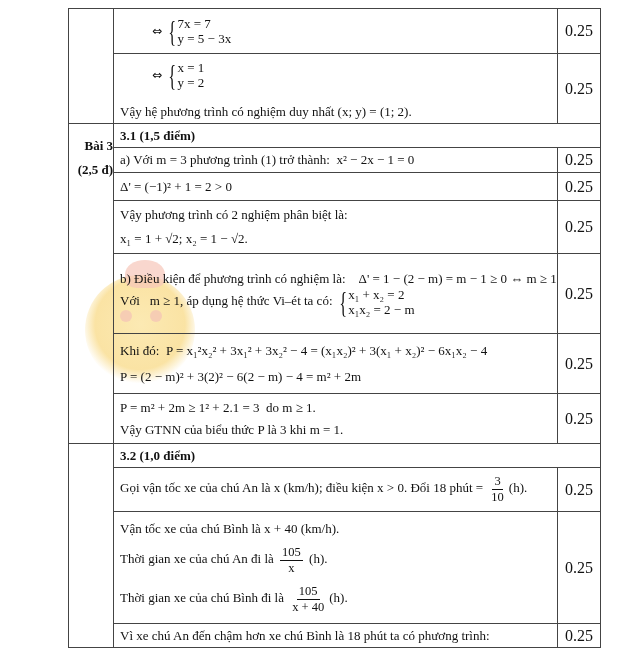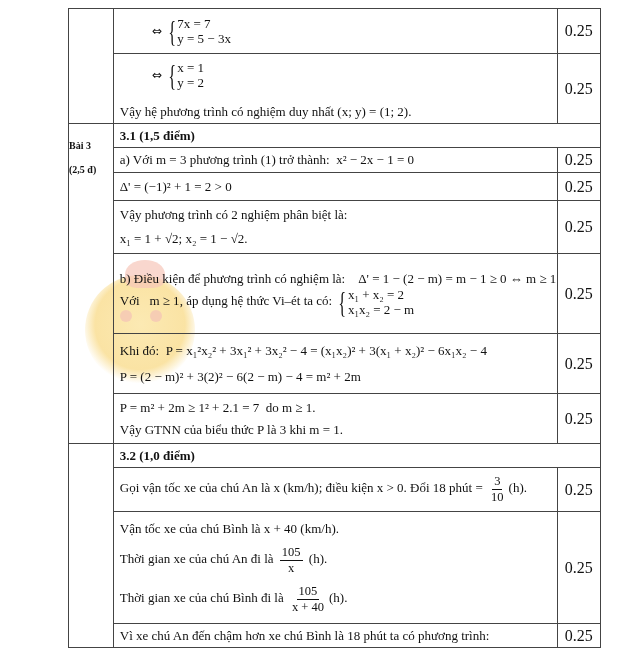--- a/index.html
+++ b/index.html
@@ -10,21 +10,21 @@
   .wm-text { position:absolute; left:115px; top:-8px; font-family:"DejaVu Sans", sans-serif; font-weight:bold;
              font-size:112px; letter-spacing:-4px; color:#fde8a8; opacity:0.75; line-height:1; }
   .wm-chick { position:absolute; left:-10px; top:5px; width:110px; height:110px; border-radius:50%;
               background:radial-gradient(circle at 50% 45%, #fbe4a0 0%, #f9dc8d 55%, rgba(255,255,255,0) 72%); opacity:0.8; }
   .wm-comb { position:absolute; left:30px; top:-10px; width:40px; height:28px; border-radius:50% 50% 30% 30%;
              background:#f6c6b9; opacity:0.7; }
   .wm-eye { position:absolute; top:40px; width:12px; height:12px; border-radius:50%; background:#f4c2b6; opacity:0.7; }
 
   table.ans { position:absolute; left:68px; top:8px; border-collapse:collapse; width:533px; z-index:1; }
   table.ans td { border:1px solid #444; vertical-align:middle; padding:0; background:transparent; }
-  td.c1 { width:49px; text-align:left; font-weight:bold; font-size:10px; }
+  td.c1 { width:49px; text-align:right; font-weight:bold; font-size:13px; }
   td.c2 { width:437px; padding-left:6px !important; }
   td.c3 { width:45px; text-align:center; font-size:16px; }
   tr.dash-top td.c2, tr.dash-top td.c3 { border-top:1px dashed #555; }
   .line { display:block; line-height:16px; white-space:nowrap; }
   .math { font-family:"Liberation Serif", serif; }
   .it { }
   .sys { display:inline-flex; align-items:center; vertical-align:middle; }
   .brace { font-size:30px; line-height:30px; font-weight:200; transform:scaleX(0.55); display:inline-block; margin-right:-2px; }
   .sys-lines { display:inline-flex; flex-direction:column; font-size:13px; line-height:15px; }
   .frac { display:inline-flex; flex-direction:column; align-items:center; vertical-align:middle; font-size:12.5px; margin:0 3px; }
@@ -139,21 +139,21 @@
           &nbsp;<span class="math it">P = x₁²x₂² + 3x₁² + 3x₂² − 4 = (x₁x₂)² + 3(x₁ + x₂)² − 6x₁x₂ − 4</span>
         </span>
         <span class="line math it" style="margin-top:10px">P = (2 − m)² + 3(2)² − 6(2 − m) − 4 = m² + 2m</span>
       </td>
       <td class="c3">0.25</td>
     </tr>
 
     <tr style="height:50px">
       <td class="c2">
         <span class="line">
-          <span class="math it">P = m² + 2m ≥ 1² + 2.1 = 7</span>
+          <span class="math it">P = m² + 2m ≥ 1² + 2.1 = 3</span>
           &nbsp;<span>do m ≥ 1.</span>
         </span>
         <span class="line" style="margin-top:6px">Vậy GTNN của biểu thức P là 3 khi m = 1.</span>
       </td>
       <td class="c3">0.25</td>
     </tr>
 
     <tr style="height:24px">
       <td class="c1" rowspan="4"></td>
       <td class="c2 bold" colspan="2">3.2 (1,0 điểm)</td>

